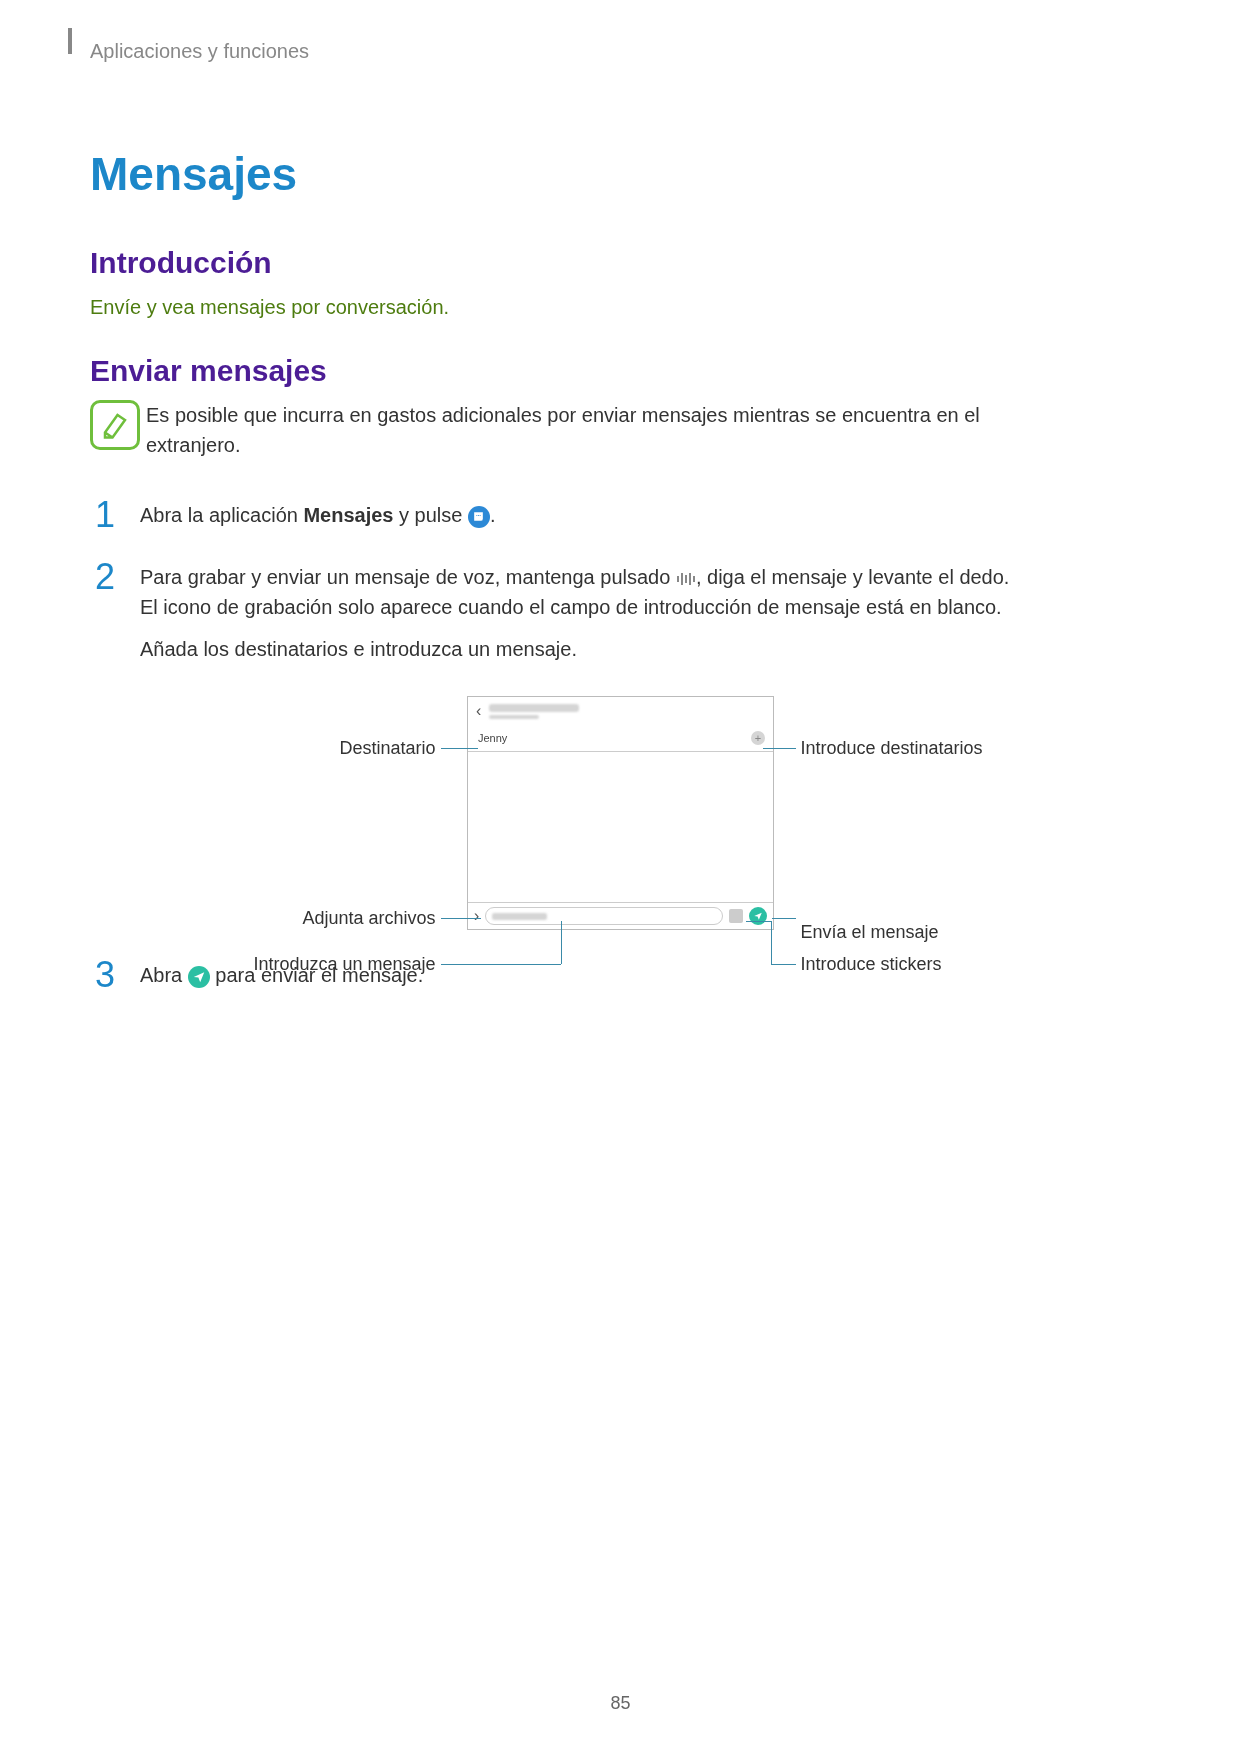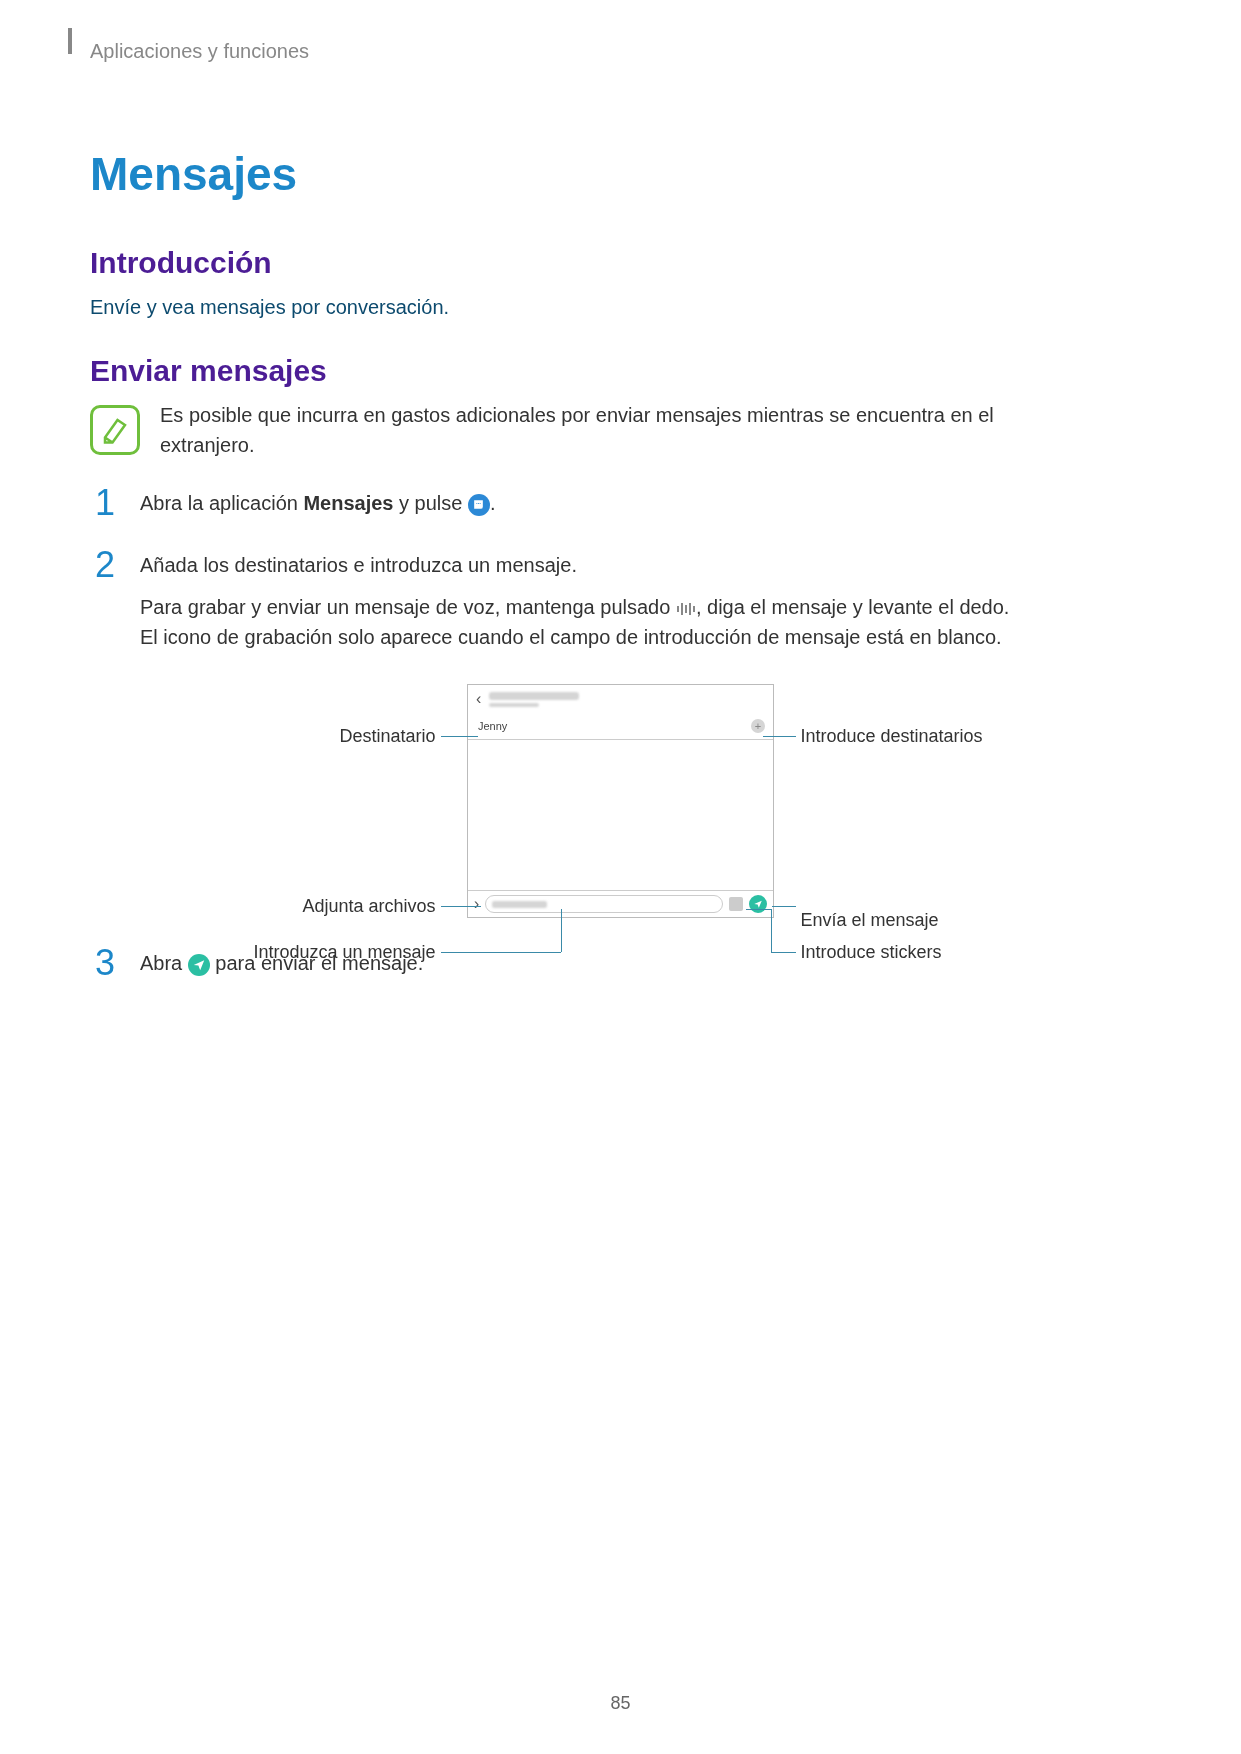--- a/index.html
+++ b/index.html
@@ -38,29 +38,29 @@
     margin: 0 0 45px 0;
   }
   h2.section-h {
     color: #4c1d95;
     font-size: 30px;
     font-weight: bold;
     margin: 0 0 12px 0;
   }
   .body-text {
     font-size: 20px;
-    color: #0c4a6e;
+    color: #4d7c0f;
     margin: 0 0 32px 0;
     line-height: 1.5;
   }
   .note-row {
     display: flex;
-    align-items: center;
-    gap: 20px;
-    margin-bottom: 28px;
+    align-items: flex-start;
+    gap: 6px;
+    margin-bottom: 40px;
   }
   .note-icon {
     width: 44px;
     height: 44px;
     border: 3px solid #6fbf3c;
     border-radius: 10px;
     display: flex;
     align-items: center;
     justify-content: center;
     flex: 0 0 44px;
@@ -277,30 +277,30 @@
               <circle cx="15" cy="10" r="1" fill="#2c89d6"></circle>
             </svg>
           </span><span>.</span>
       </p>
     </div>
   </div>
 
   <div class="step-row">
     <div class="step-num">2</div>
     <div class="step-body">
-      <p>Añada los destinatarios e introduzca un mensaje.</p>
       <p>
         <span>Para grabar y enviar un mensaje de voz, mantenga pulsado </span><span class="voice-bars">
             <span style="height:6px"></span>
             <span style="height:12px"></span>
             <span style="height:8px"></span>
             <span style="height:12px"></span>
             <span style="height:6px"></span>
           </span><span>, diga el mensaje y levante el dedo. El icono de grabación solo aparece cuando el campo de introducción de mensaje está en blanco.</span>
       </p>
+      <p>Añada los destinatarios e introduzca un mensaje.</p>
     </div>
   </div>
 
   <div class="figure-wrap">
 
     <div class="phone-mock">
       <div class="phone-topbar">
         <span class="chev">‹</span>
         <div style="flex:1">
           <div class="blur-line" style="width:90px"></div>

